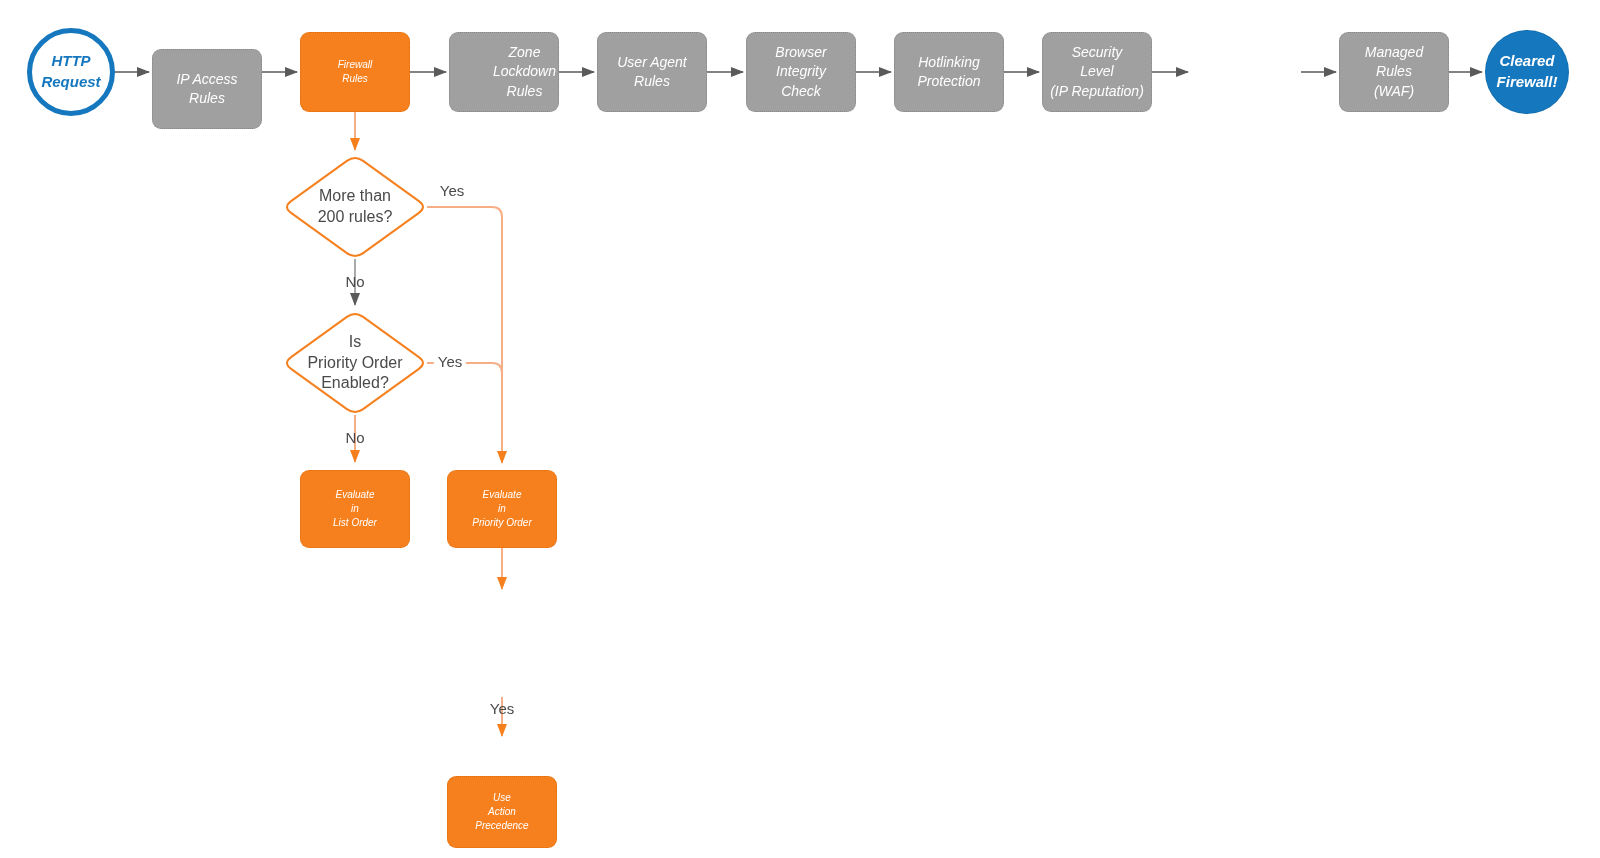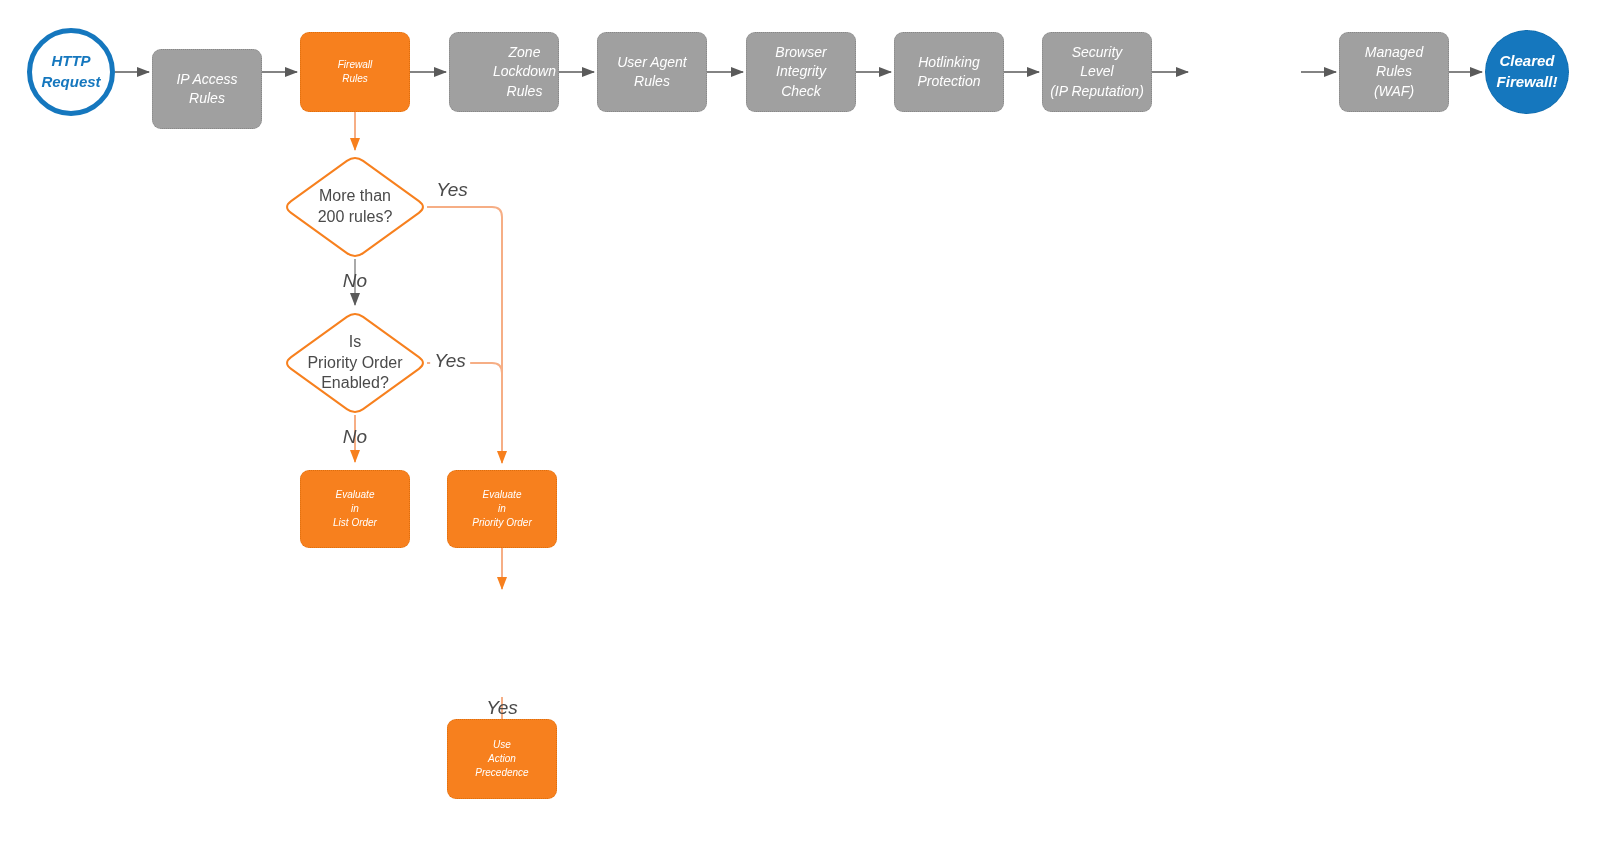--- a/index.html
+++ b/index.html
@@ -115,22 +115,21 @@
     position: relative;
     color: #4D4D4D;
     color: var(--text-dark, #4D4D4D);
     font-size: 16px;
     line-height: 1.3;
   }
   .edge-label {
     position: absolute;
     z-index: 2;
     transform: translate(-50%, -50%);
-    font-style: italic;
-    font-size: 19px;
+    font-size: 15px;
     color: #4A4A4A;
     color: var(--text-dark, #4A4A4A);
     white-space: nowrap;
   }
   .edge-label.on-line {
     background: #ffffff;
     padding: 0 4px;
   }
 </style>
 </head>
@@ -246,21 +245,21 @@
 in
 List Order</div>
   </div>
 
   <div class="node obox" style="left:447px; top:470px; width:110px; height:78px;">
     <div class="node-label">Evaluate
 in
 Priority Order</div>
   </div>
 
-  <div class="node obox" style="left:447px; top:719px; width:110px; height:80px;">
+  <div class="node obox" style="left:447px; top:776px; width:110px; height:72px;">
     <div class="node-label">Use
 Action
 Precedence</div>
   </div>
 
   <div class="edge-label" style="left:452px; top:190px;">Yes</div>
   <div class="edge-label" style="left:355px; top:281px;">No</div>
   <div class="edge-label on-line" style="left:450px; top:361px;">Yes</div>
   <div class="edge-label" style="left:355px; top:437px;">No</div>
   <div class="edge-label" style="left:502px; top:708px;">Yes</div>

